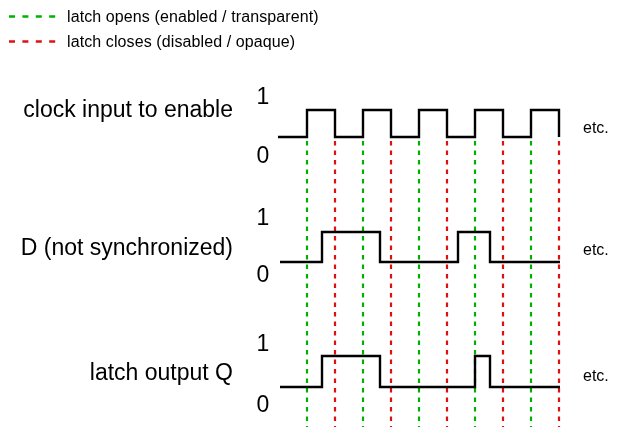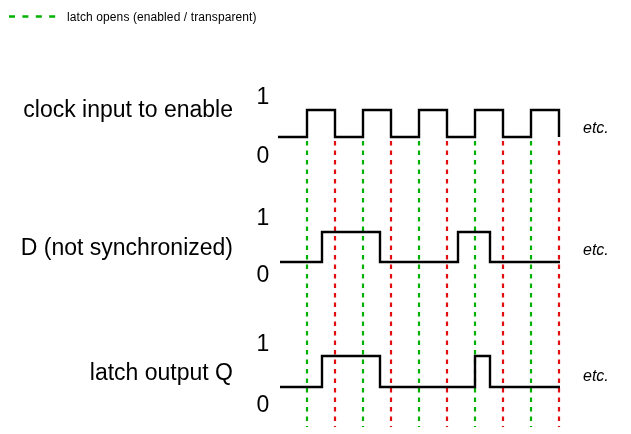--- a/index.html
+++ b/index.html
@@ -3,54 +3,60 @@
 <meta charset="utf-8">
 <style>
   html,body{margin:0;padding:0;background:#ffffff;}
   body{font-family:"Liberation Sans", sans-serif; color:#000;}
   .stage{position:relative;width:631px;height:434px;background:#fff;overflow:hidden;}
 
   
   .legend{position:absolute;top:4px;left:8px;}
   .legend-item{display:flex;align-items:center;height:25px;}
   .legend-swatch{display:block;margin-right:9px;}
-  .legend-label{font-size:12px;line-height:18px;letter-spacing:0.1px;text-align:center;}
+  .legend-label{font-size:16px;line-height:18px;letter-spacing:0.1px;text-align:center;}
 
   
   .wave-canvas{position:absolute;left:0;top:0;}
 
   
   .row-label{position:absolute;left:0;width:233px;text-align:right;font-size:23px;line-height:27px;}
   .rl0{top:96px}
   .rl1{top:234px}
   .rl2{top:359px}
 
   
   .digit{position:absolute;left:250px;width:26px;text-align:center;font-size:23px;line-height:27px;}
   .hi0{top:83px}  .lo0{top:142px}
   .hi1{top:204px} .lo1{top:261px}
   .hi2{top:330px} .lo2{top:391px}
 
   
-  .etc{position:absolute;left:583px;font-size:16px;line-height:18px;font-style:italic;}
+  .etc{position:absolute;left:583px;font-size:16px;line-height:18px;}
   .etc0{top:119px}
   .etc1{top:241px}
   .etc2{top:367px}
 </style>
 </head>
 <body>
 
 <div class="stage">
 
   <div class="legend">
     <div class="legend-item">
       <svg class="legend-swatch" width="50" height="9">
         <line x1="1" y1="4.5" x2="49" y2="4.5" stroke-width="2.6" stroke-dasharray="6 7.4" stroke="#00b100"></line>
       </svg>
       <span class="legend-label">latch opens (enabled / transparent)</span>
+    </div>
+    <div class="legend-item">
+      <svg class="legend-swatch" width="50" height="9">
+        <line x1="1" y1="4.5" x2="49" y2="4.5" stroke-width="2.6" stroke-dasharray="6 7.4" stroke="#e01010"></line>
+      </svg>
+      <span class="legend-label">latch closes (disabled / opaque)</span>
     </div>
   </div>
 
   <svg id="waves" class="wave-canvas" width="631" height="434">
       <line x1="307" x2="307" y1="141" y2="427" stroke="#00b100" stroke-width="2.2" stroke-dasharray="4.5 5"></line>
       <line x1="335" x2="335" y1="141" y2="427" stroke="#e01010" stroke-width="2.2" stroke-dasharray="4.5 5"></line>
       <line x1="363" x2="363" y1="141" y2="427" stroke="#00b100" stroke-width="2.2" stroke-dasharray="4.5 5"></line>
       <line x1="391" x2="391" y1="141" y2="427" stroke="#e01010" stroke-width="2.2" stroke-dasharray="4.5 5"></line>
       <line x1="419" x2="419" y1="141" y2="427" stroke="#00b100" stroke-width="2.2" stroke-dasharray="4.5 5"></line>
       <line x1="447" x2="447" y1="141" y2="427" stroke="#e01010" stroke-width="2.2" stroke-dasharray="4.5 5"></line>

